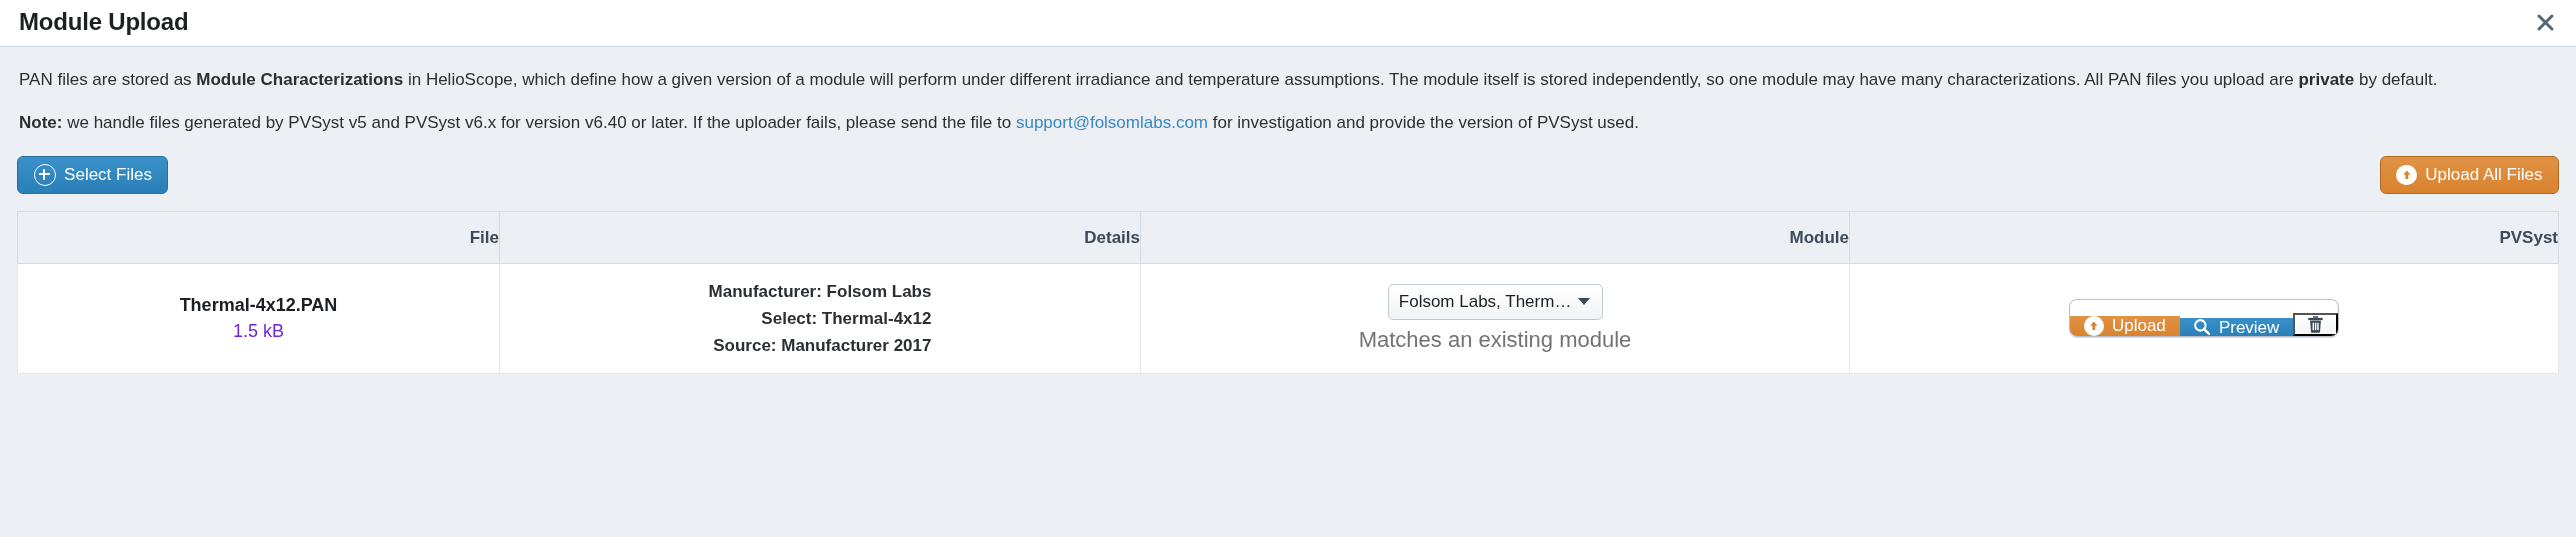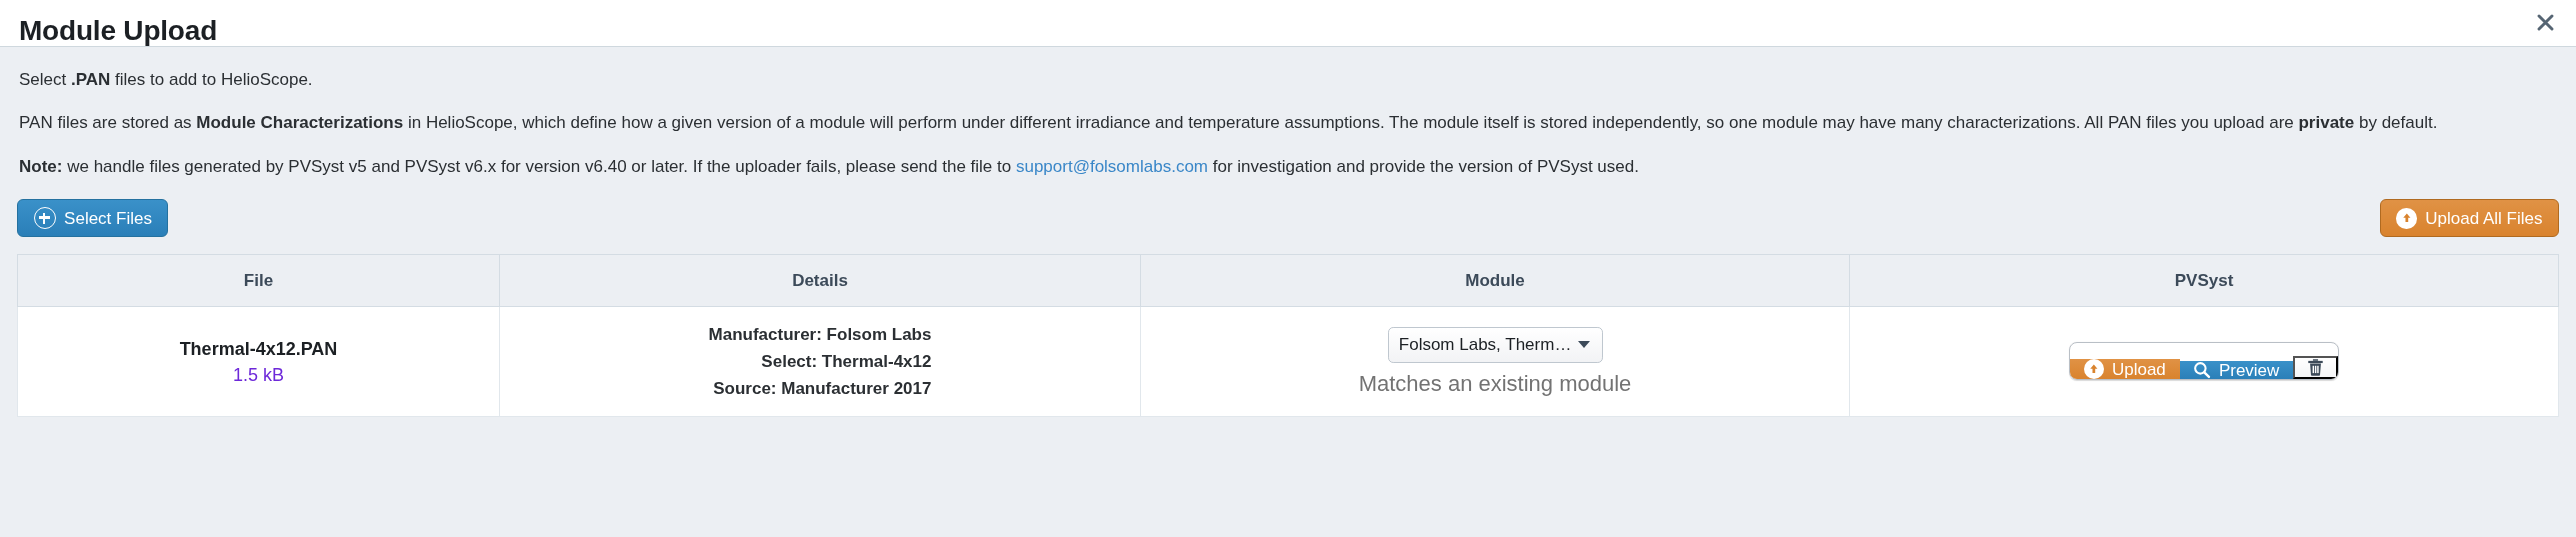--- a/index.html
+++ b/index.html
@@ -19,22 +19,22 @@
   .modal-header {
     position: relative;
     height: 47px;
     background: #ffffff;
     border-bottom: 0.9px solid #cfd8de;
     box-sizing: border-box;
   }
   .modal-title {
     position: absolute;
     left: 19px;
-    top: 15px;
-    font-size: 28px;
+    top: 8px;
+    font-size: 24px;
     font-weight: bold;
     letter-spacing: -0.2px;
     color: #1c2024;
   }
   .close-button {
     position: absolute;
     right: 13.7px;
     top: 5.2px;
     width: 34px;
     height: 34px;
@@ -154,21 +154,21 @@
     background: #ffffff;
     table-layout: fixed;
   }
   .upload-table th {
     background: #eceff3;
     border: 0.9px solid #d4dce3;
     font-size: 17px;
     font-weight: bold;
     color: #3c4a59;
     height: 51px;
-    text-align: center;
+    text-align: right;
     padding: 0;
   }
   .upload-table td {
     border: 0.9px solid #e1e7ec;
     background: #ffffff;
     text-align: center;
     vertical-align: middle;
     padding: 13.7px 6.9px;
     font-size: 17px;
     height: 98px;
@@ -293,21 +293,20 @@
     <svg width="19" height="19" viewBox="0 0 22 22">
       <path d="M3.5 3.5 L18.5 18.5 M18.5 3.5 L3.5 18.5" stroke="#566573" stroke-width="3.4" stroke-linecap="round"></path>
     </svg>
   </div>
 </div>
 
 <div class="modal-body">
 
   <div class="intro-block">
 
-    <p class="intro-line"><span>Select </span><b>.PAN</b><span> files to add to HelioScope.</span></p>
 
     <p class="intro-line para"><span>PAN files are stored as </span><b>Module Characterizations</b><span> in HelioScope, which define how a given version of a module will perform under different irradiance and temperature assumptions. The module itself is stored independently, so one module may have many characterizations. All PAN files you upload are </span><b>private</b><span> by default.</span></p>
 
     <p class="intro-line"><b>Note:</b><span> we handle files generated by PVSyst v5 and PVSyst v6.x for version v6.40 or later. If the uploader fails, please send the file to </span><a class="link">support@folsomlabs.com</a><span> for investigation and provide the version of PVSyst used.</span></p>
   </div>
 
   <div class="button-bar">
     <button class="btn btn-blue btn-select-files">
       <span class="icon-circle plus"></span>
       <span>Select Files</span>

